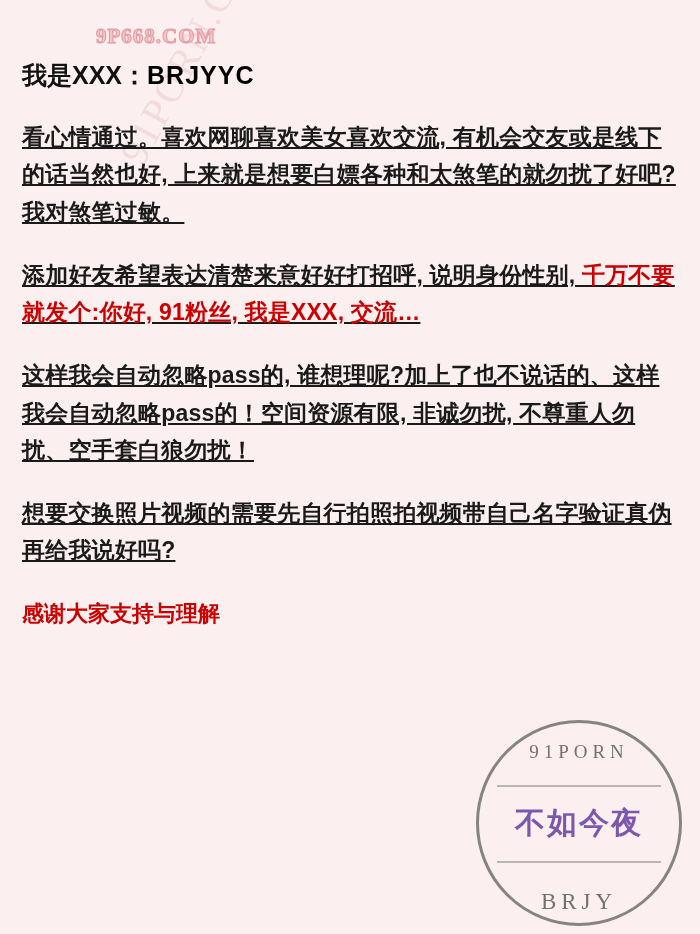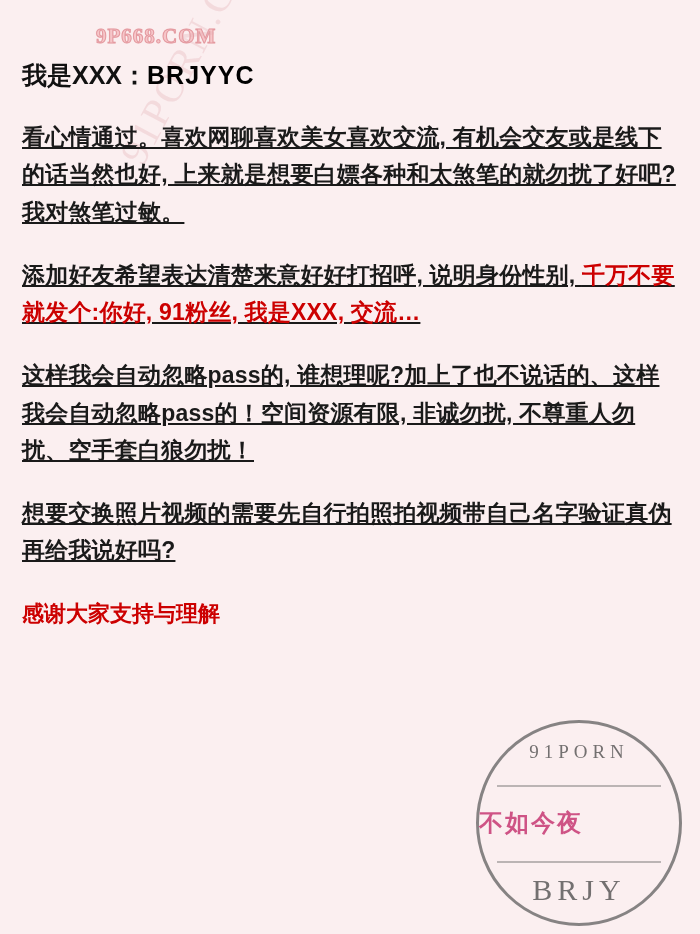--- a/index.html
+++ b/index.html
@@ -109,44 +109,44 @@
   .stamp-inner {
     position: absolute;
     inset: 0;
   }
   .stamp-center {
     position: absolute;
     top: 50%;
     left: 0;
     width: 100%;
     transform: translateY(-50%);
-    text-align: left;
-    font-size: 24px;
+    text-align: center;
+    font-size: 30px;
     font-weight: bold;
-    color: #be185d;
+    color: #4c1d95;
     letter-spacing: 2px;
     font-family: "Liberation Serif", serif;
   }
   .stamp-arc {
     position: absolute;
     left: 0;
     width: 100%;
     text-align: center;
     font-family: "Liberation Serif", serif;
     font-weight: normal;
     color: #404040;
   }
   .stamp-arc.top {
     top: 18px;
     font-size: 19px;
     letter-spacing: 5px;
   }
   .stamp-arc.bottom {
-    bottom: 16px;
-    font-size: 30px;
+    bottom: 8px;
+    font-size: 23px;
     letter-spacing: 5px;
   }
   .stamp-line {
     position: absolute;
     left: 18px;
     right: 18px;
     height: 2px;
     background: #5a5a5a;
     opacity: 0.55;
   }

